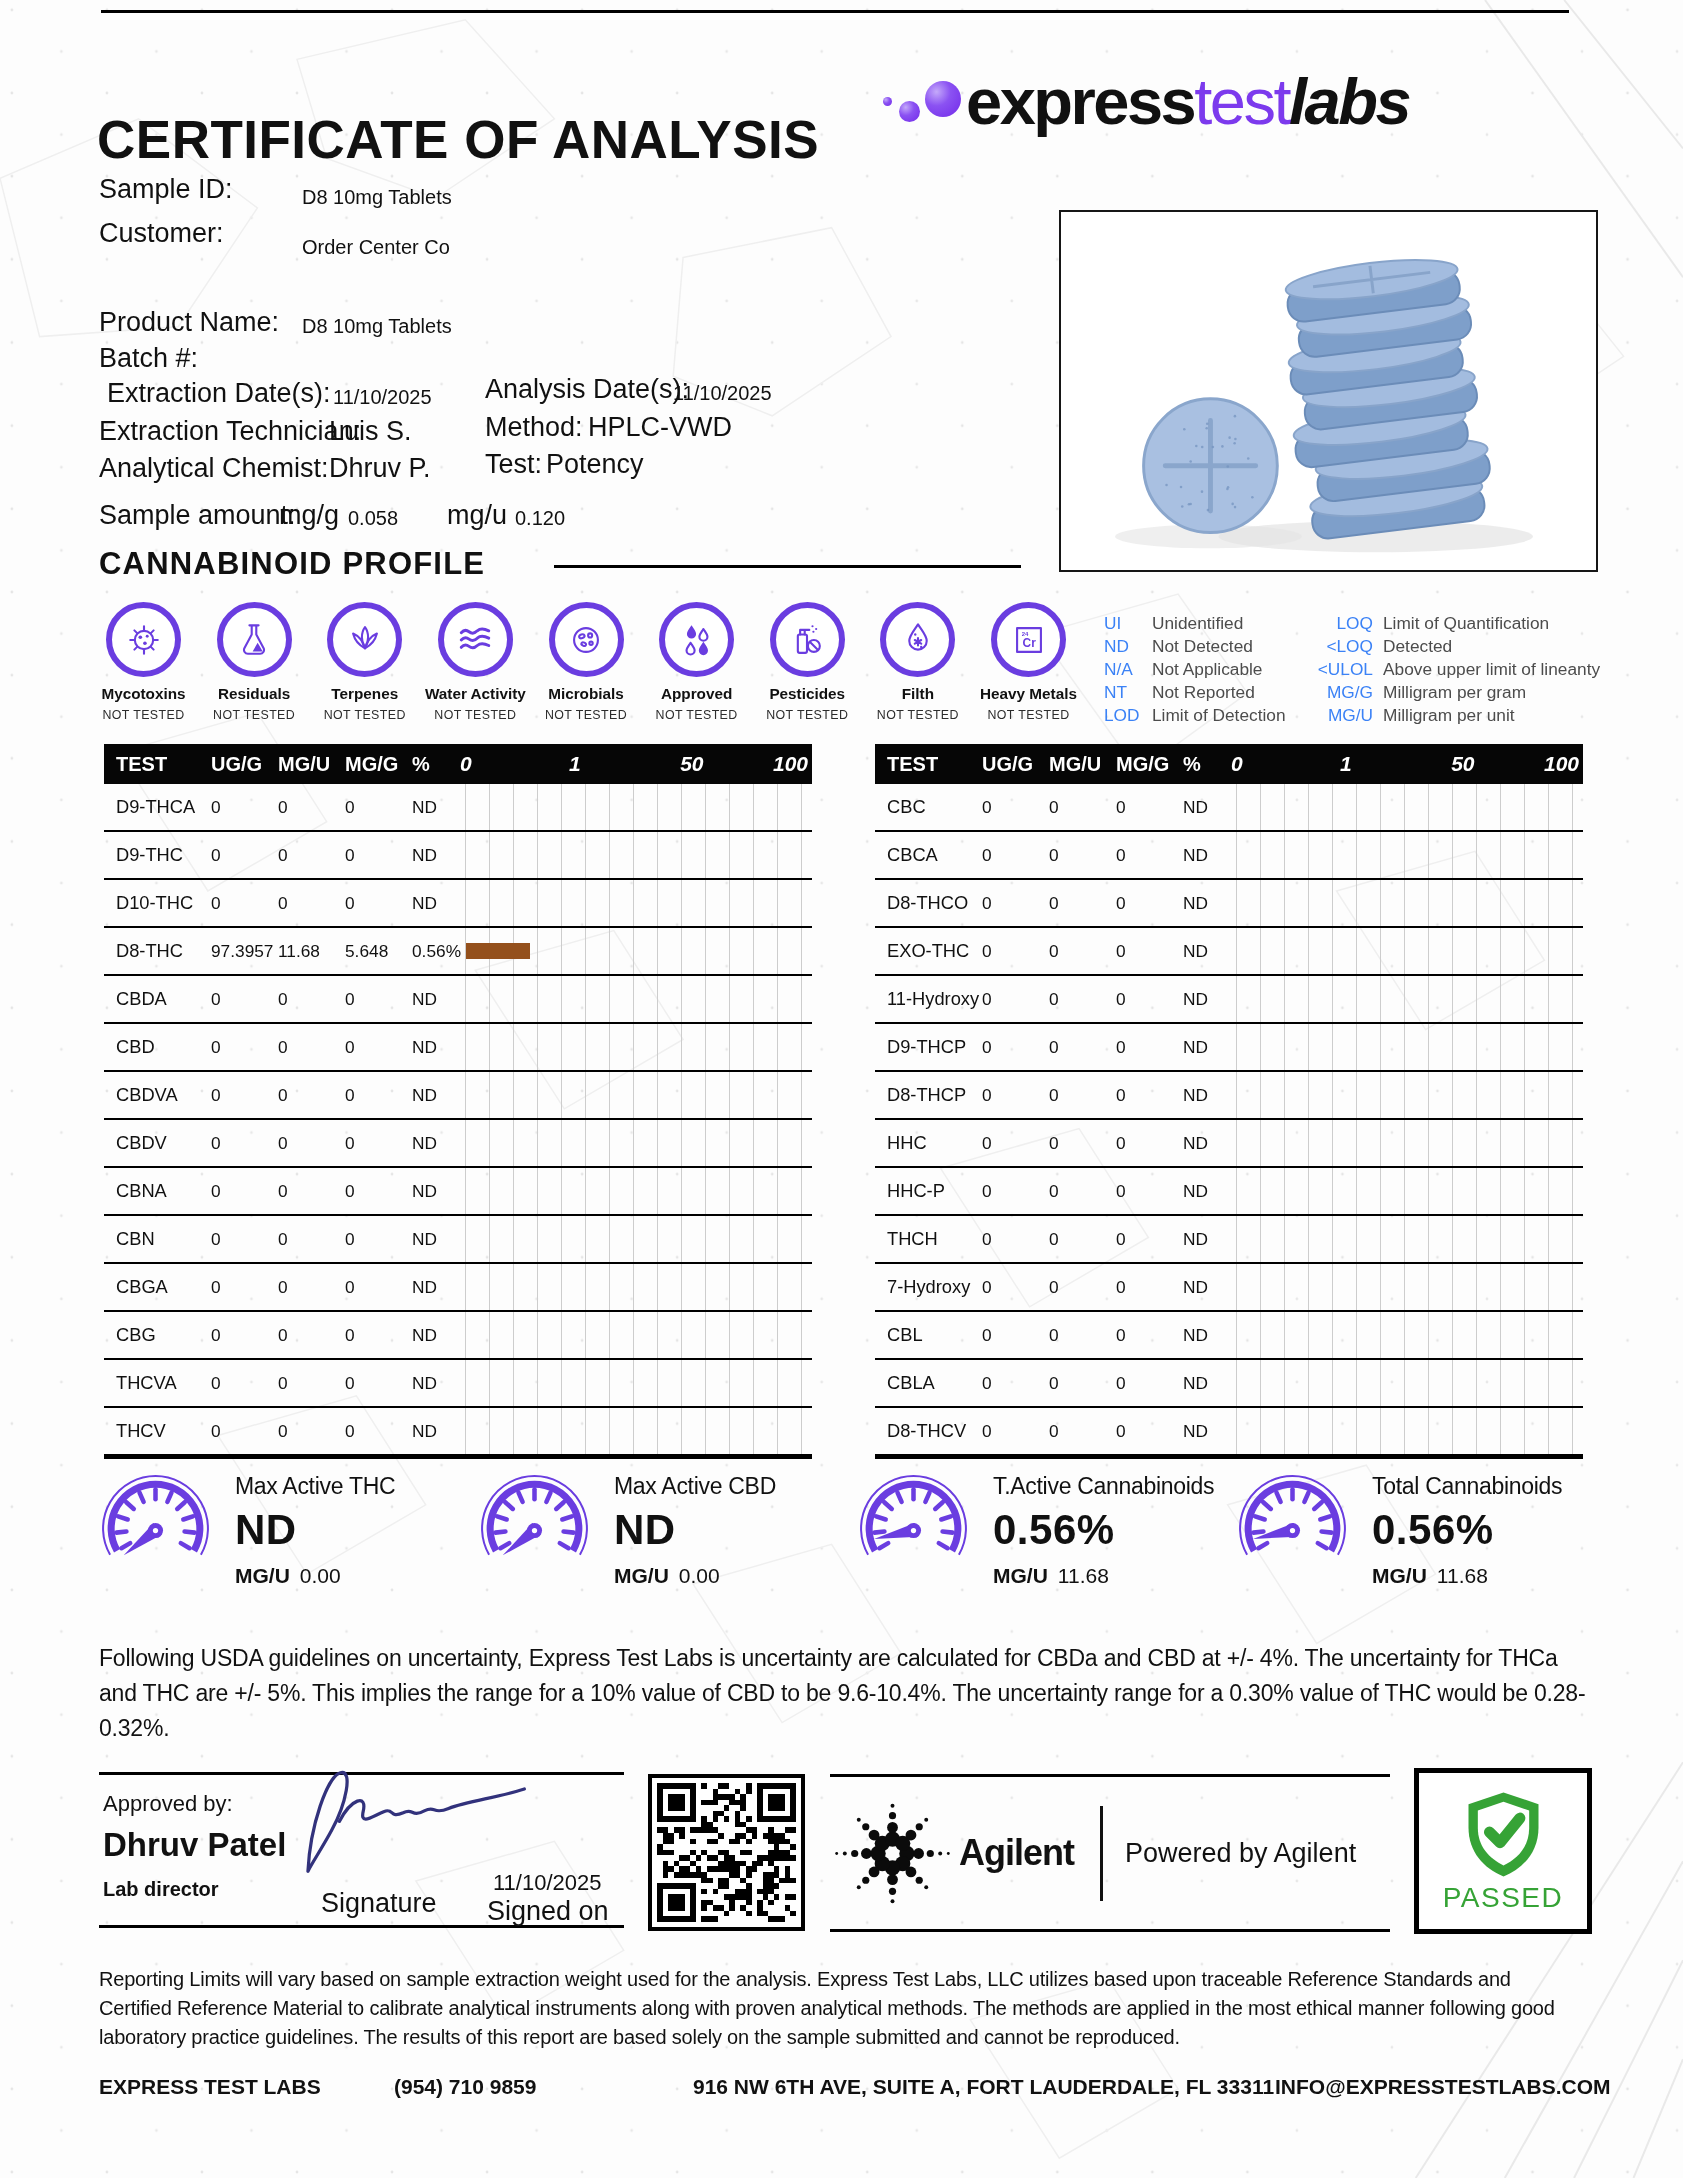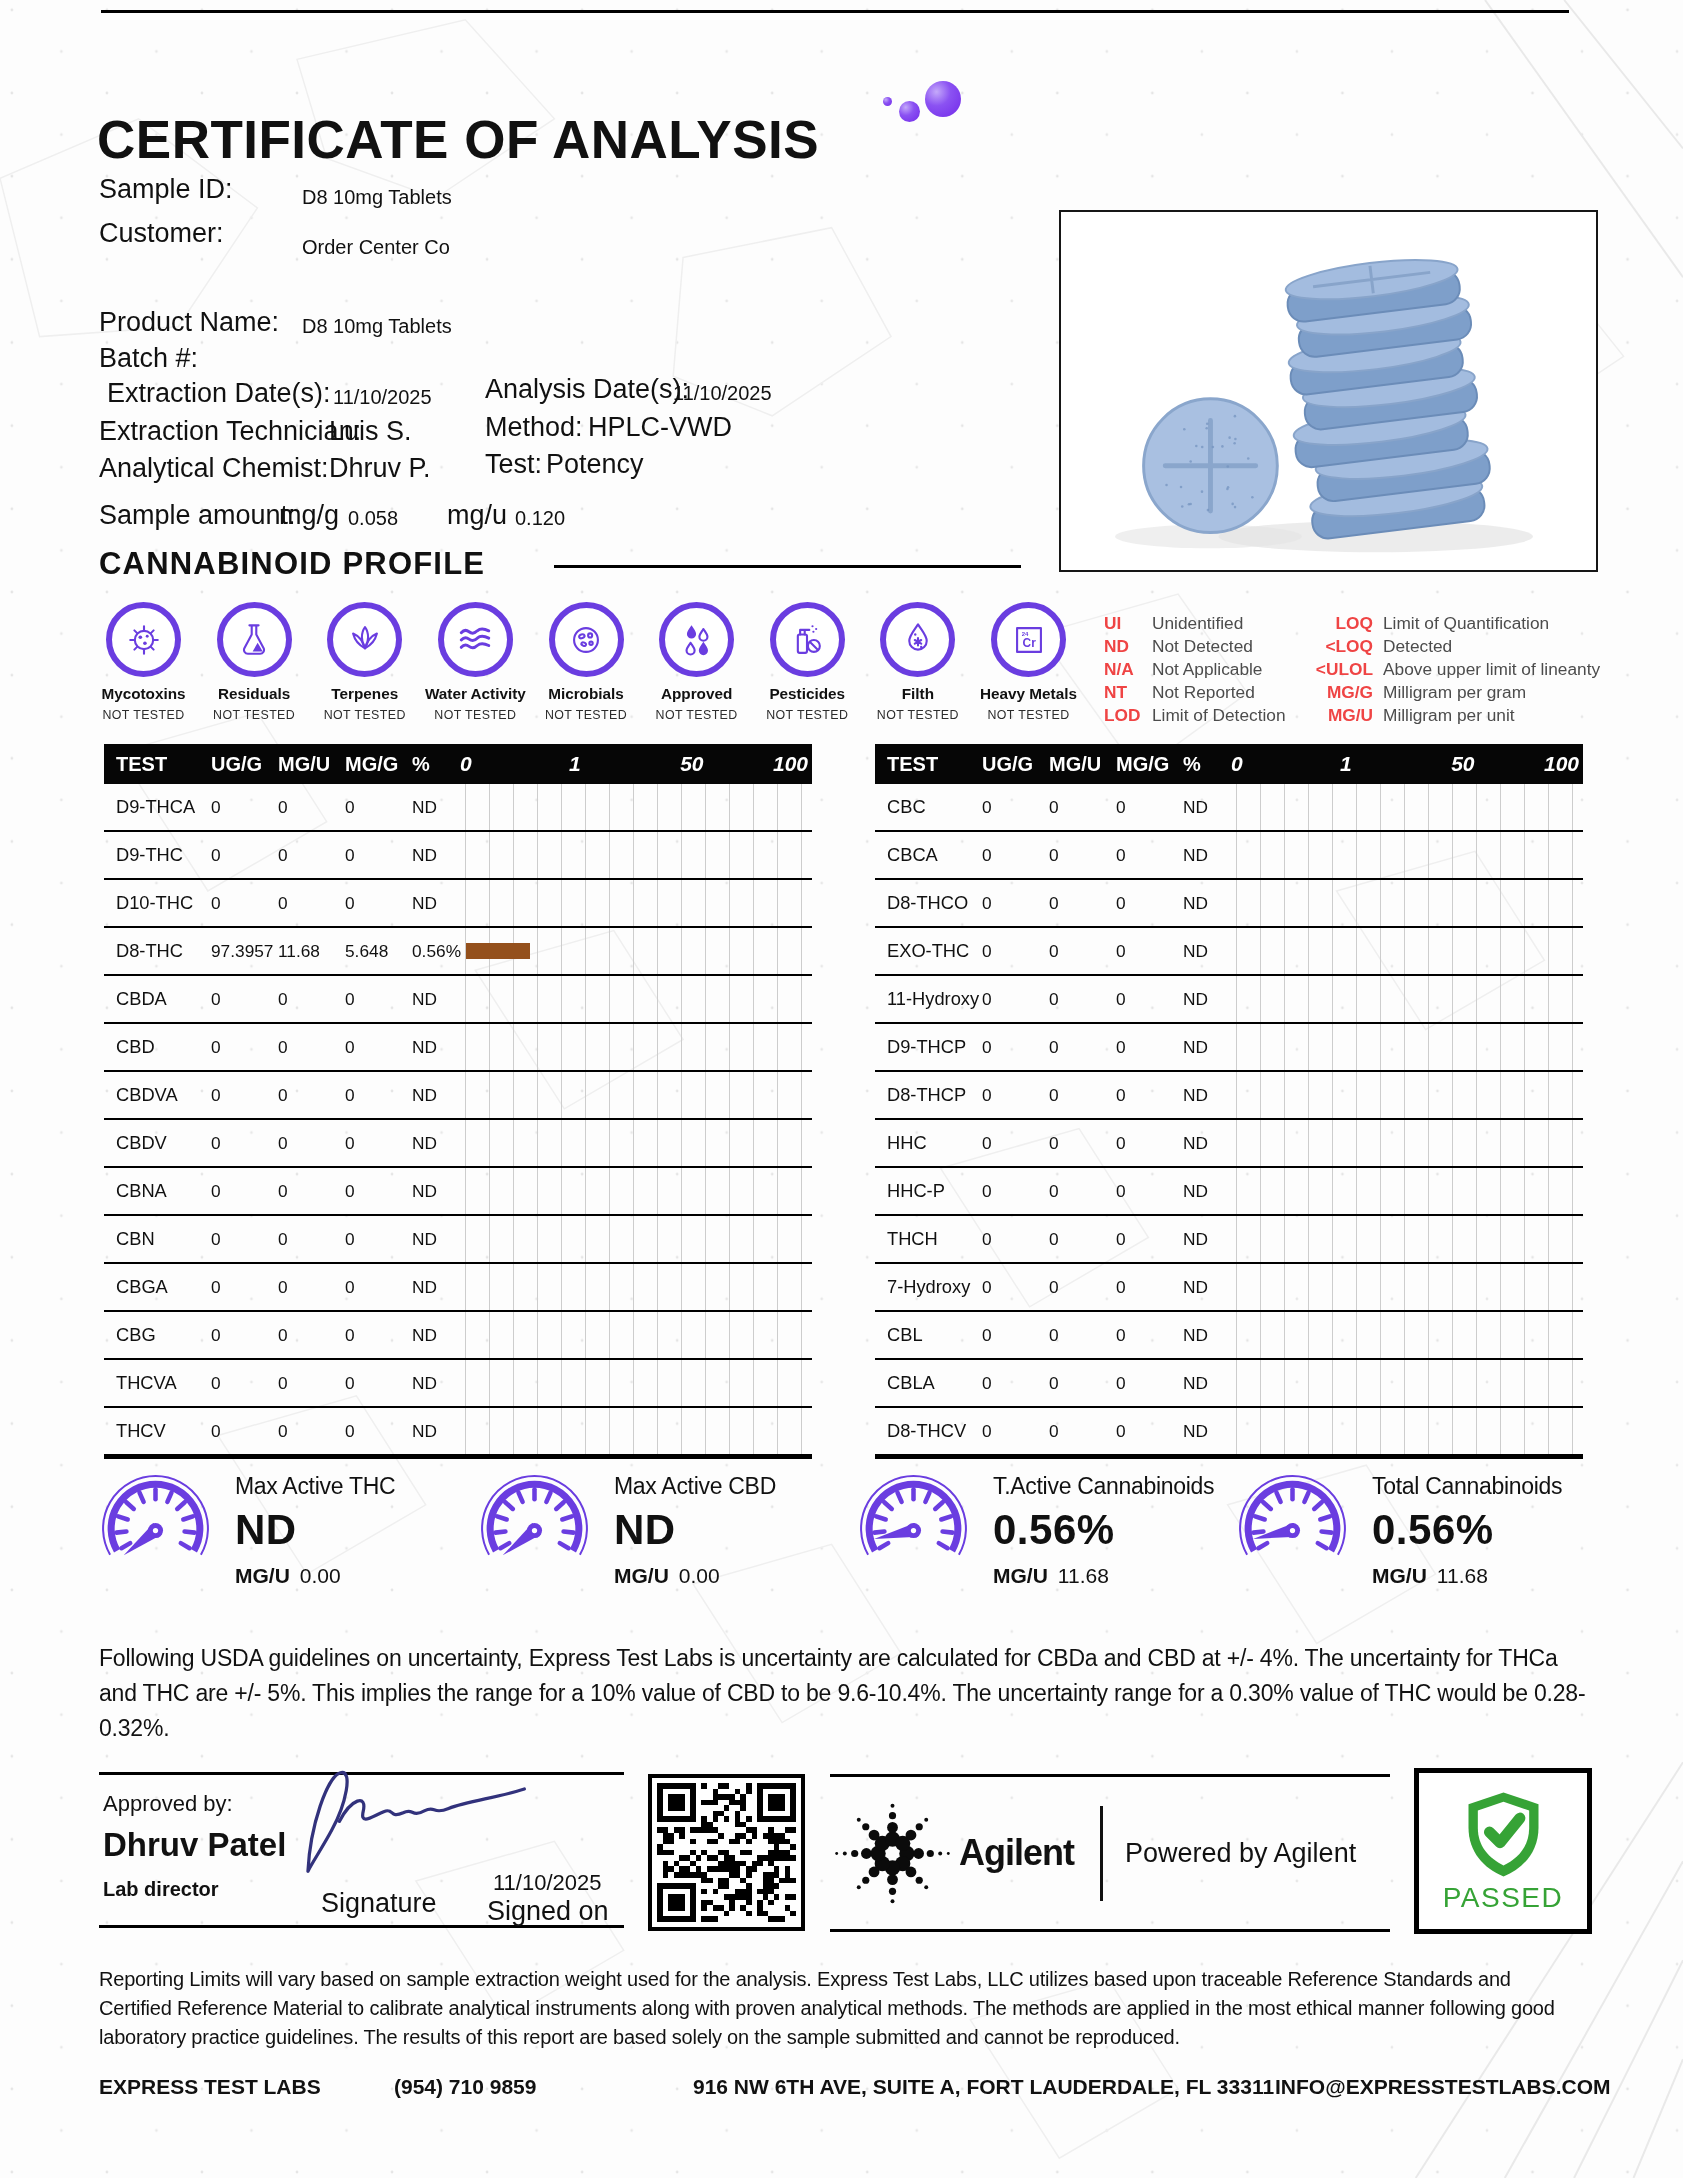--- a/index.html
+++ b/index.html
@@ -49,21 +49,21 @@
   .bi .f{fill:var(--accent);stroke:none}
   .bi text{fill:var(--accent);stroke:none;font-weight:bold;font-family:"Liberation Sans",sans-serif}
   .badge-name{margin-top:8px;font-size:15.3px;font-weight:bold;white-space:nowrap}
   .badge-status{margin-top:5px;font-size:12.4px;letter-spacing:0.4px;color:#2c2c2c;white-space:nowrap}
 
   
   .legend{left:1104px;top:612px;display:flex;font-size:17.3px;color:#4c4c4c}
   .lg-col{display:flex;flex-direction:column}
   .lg-col1{width:210px}
   .lg-row{display:flex;line-height:23px}
-  .lg-abbr{font-weight:bold;color:#ef4444;white-space:nowrap}
+  .lg-abbr{font-weight:normal;color:#3b82f6;white-space:nowrap}
   .lg-col1 .lg-abbr{width:48px}
   .lg-col2 .lg-abbr{width:69px;text-align:right;padding-right:10px;box-sizing:border-box}
   .lg-desc{white-space:nowrap}
 
   
   .ctable{position:absolute;width:708px;border-bottom:3px solid #000}
   .thead{display:flex;align-items:center;height:40px;background:#060606;color:#fff;
          font-weight:bold;font-size:20px}
   .c-test{width:95px;padding-left:12px;box-sizing:content-box}
   .c-n{width:67px}
@@ -162,20 +162,23 @@
 
 <div class="content">
   <div class="abs top-rule"></div>
 
   <div class="abs title">CERTIFICATE OF ANALYSIS</div>
   <div class="abs logo">
     <div class="bubbles">
       <span class="bubble b1"></span>
         <span class="bubble b2"></span>
         <span class="bubble b3"></span>
+    </div>
+    <div class="logo-text">
+      <span class="lt-express">express</span><span class="lt-test">test</span><span class="lt-labs">labs</span>
     </div>
   </div>
 
   <span class="abs lbl" style="left:99px;top:174px">Sample ID:</span>
   <span class="abs val" style="left:302px;top:186px">D8 10mg Tablets</span>
   <span class="abs lbl" style="left:99px;top:218px">Customer:</span>
   <span class="abs val" style="left:302px;top:236px">Order Center Co</span>
   <span class="abs lbl" style="left:99px;top:307px">Product Name:</span>
   <span class="abs val" style="left:302px;top:315px">D8 10mg Tablets</span>
   <span class="abs lbl" style="left:99px;top:343px">Batch #:</span>

